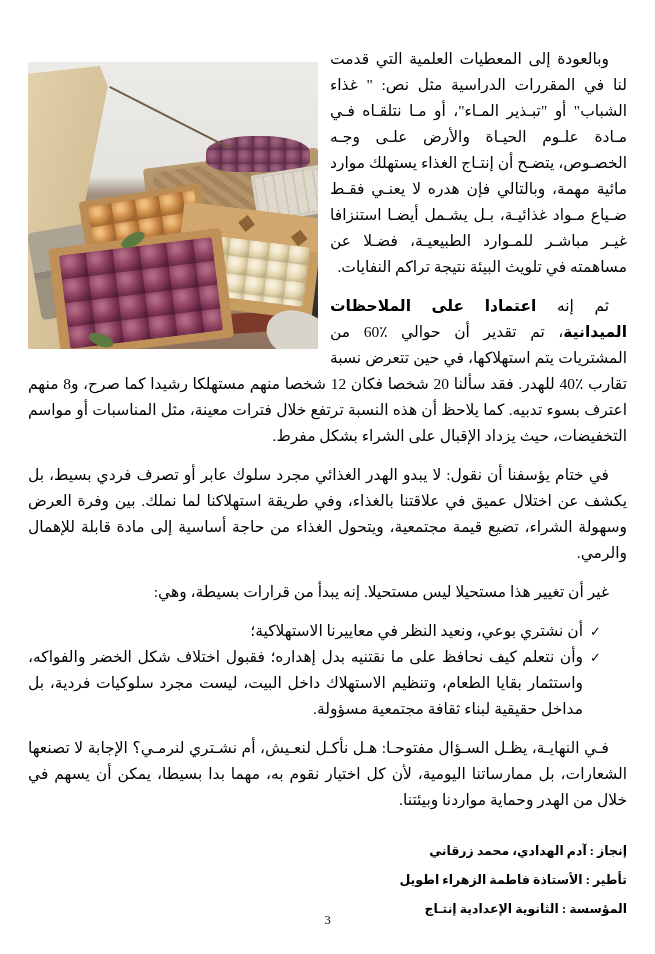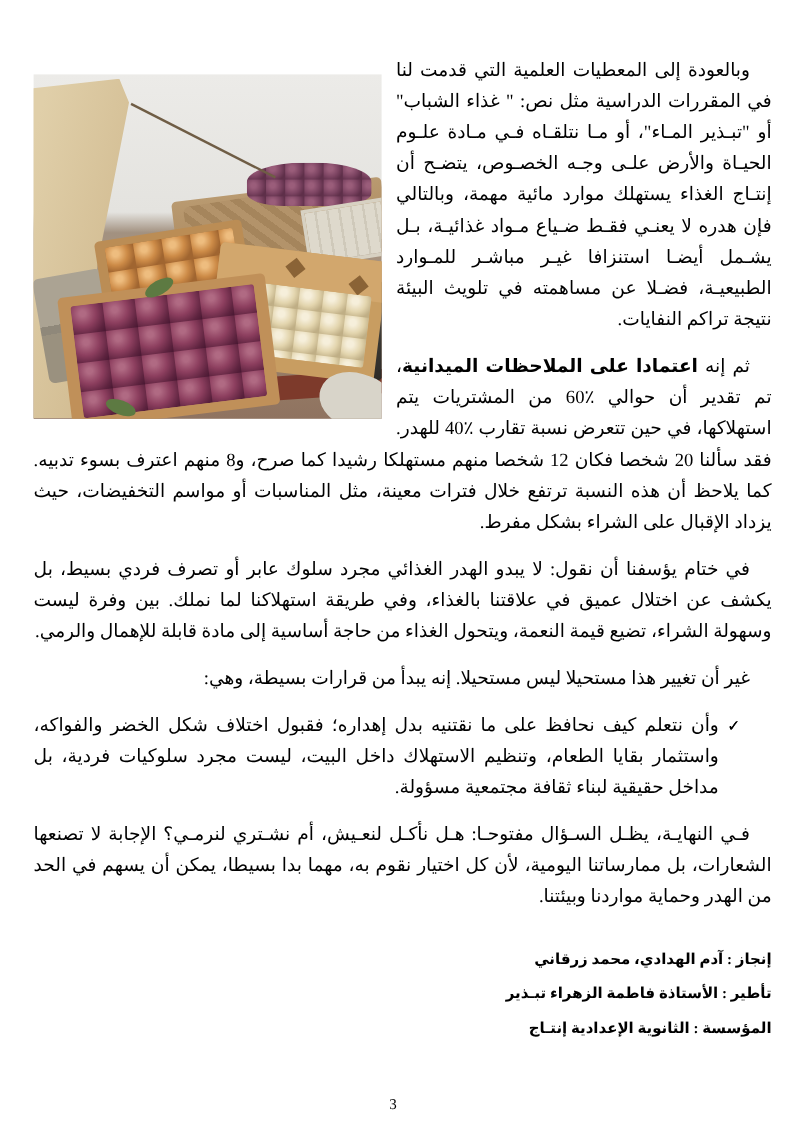--- a/index.html
+++ b/index.html
@@ -1,18 +1,18 @@
 <!DOCTYPE html>
 <html lang="ar"><head>
 <meta charset="utf-8">
 <style>
   html,body{margin:0;padding:0;background:#ffffff;}
   .page{position:relative;width:655px;height:954px;background:#ffffff;overflow:hidden;
         font-family:"Liberation Serif","DejaVu Sans",serif;color:#000;}
-  .content{position:absolute;top:46px;right:12px;left:28px;direction:rtl;
+  .content{position:absolute;top:46px;right:28px;left:28px;direction:rtl;
            font-size:15.5px;line-height:26px;text-align:justify;}
   .para{margin:0 0 13px 0;}
   .indent{text-indent:18px;}
   .para b{font-weight:bold;}
 
   
   .photo{float:left;width:290px;height:287px;margin:16px 12px 8px 0;position:relative;overflow:hidden;
          background:linear-gradient(180deg,#ecebe8 0%,#e4e3df 40%,#a29180 46%,#a8937e 57%,#9a8069 78%,#8f7360 100%);}
   .photo *{position:absolute;}
   .bgtable{left:118px;top:96px;width:176px;height:62px;transform:rotate(-7deg);
@@ -98,37 +98,38 @@
       </div>
       <div class="leaf l1"></div>
       <div class="leaf l2"></div>
       <div class="bag"></div>
     </figure>
 
     <p class="para indent">وبالعودة إلى المعطيات العلمية التي قدمت لنا في المقررات الدراسية مثل نص: " غذاء الشباب" أو "تبـذير المـاء"، أو مـا نتلقـاه فـي مـادة علـوم الحيـاة والأرض علـى وجـه الخصـوص، يتضـح أن إنتـاج الغذاء يستهلك موارد مائية مهمة، وبالتالي فإن هدره لا يعنـي فقـط ضـياع مـواد غذائيـة، بـل يشـمل أيضـا استنزافا غيـر مباشـر للمـوارد الطبيعيـة، فضـلا عن مساهمته في تلويث البيئة نتيجة تراكم النفايات.</p>
 
     <p class="para indent"><span>ثم إنه </span><b>اعتمادا على الملاحظات الميدانية</b><span>، تم تقدير أن حوالي ٪60 من المشتريات يتم استهلاكها، في حين تتعرض نسبة تقارب ٪40 للهدر. فقد سألنا 20 شخصا فكان 12 شخصا منهم مستهلكا رشيدا كما صرح، و8 منهم اعترف بسوء تدبيه. كما يلاحظ أن هذه النسبة ترتفع خلال فترات معينة، مثل المناسبات أو مواسم التخفيضات، حيث يزداد الإقبال على الشراء بشكل مفرط.</span></p>
 
-    <p class="para indent">في ختام يؤسفنا أن نقول: لا يبدو الهدر الغذائي مجرد سلوك عابر أو تصرف فردي بسيط، بل يكشف عن اختلال عميق في علاقتنا بالغذاء، وفي طريقة استهلاكنا لما نملك. بين وفرة ليست وسهولة الشراء، تضيع قيمة النعمة، ويتحول الغذاء من حاجة أساسية إلى مادة قابلة للإهمال والرمي.</p>
+    <p class="para indent">في ختام يؤسفنا أن نقول: لا يبدو الهدر الغذائي مجرد سلوك عابر أو تصرف فردي بسيط، بل يكشف عن اختلال عميق في علاقتنا بالغذاء، وفي طريقة استهلاكنا لما نملك. بين وفرة العرض وسهولة الشراء، تضيع قيمة مجتمعية، ويتحول الغذاء من حاجة أساسية إلى مادة قابلة للإهمال والرمي.</p>
 
     <p class="para indent">غير أن تغيير هذا مستحيلا ليس مستحيلا. إنه يبدأ من قرارات بسيطة، وهي:</p>
 
     <ul class="checklist">
       <li class="check-item">
         <span class="check">✓</span>
+        <span class="li-text">أن نشتري بوعي، ونعيد النظر في معاييرنا الاستهلاكية؛</span>
       </li>
       <li class="check-item">
         <span class="check">✓</span>
         <span class="li-text">وأن نتعلم كيف نحافظ على ما نقتنيه بدل إهداره؛ فقبول اختلاف شكل الخضر والفواكه، واستثمار بقايا الطعام، وتنظيم الاستهلاك داخل البيت، ليست مجرد سلوكيات فردية، بل مداخل حقيقية لبناء ثقافة مجتمعية مسؤولة.</span>
       </li>
     </ul>
 
-    <p class="para indent">فـي النهايـة، يظـل السـؤال مفتوحـا: هـل نأكـل لنعـيش، أم نشـتري لنرمـي؟ الإجابة لا تصنعها الشعارات، بل ممارساتنا اليومية، لأن كل اختيار نقوم به، مهما بدا بسيطا، يمكن أن يسهم في الحد من الهدر وحماية مواردنا وبيئتنا.</p>
+    <p class="para indent">فـي النهايـة، يظـل السـؤال مفتوحـا: هـل نأكـل لنعـيش، أم نشـتري لنرمـي؟ الإجابة لا تصنعها الشعارات، بل ممارساتنا اليومية، لأن كل اختيار نقوم به، مهما بدا بسيطا، يمكن أن يسهم في خلال من الهدر وحماية مواردنا وبيئتنا.</p>
 
     <div class="credits">
       <div>إنجاز : آدم الهدادي، محمد زرقاني</div>
-      <div>تأطير : الأستاذة فاطمة الزهراء تبـذير</div>
+      <div>تأطير : الأستاذة فاطمة الزهراء اطويل</div>
       <div>المؤسسة : الثانوية الإعدادية إنتـاج</div>
     </div>
   </div>
 
   <div class="page-number">3</div>
 </div>
 
 </body></html>

